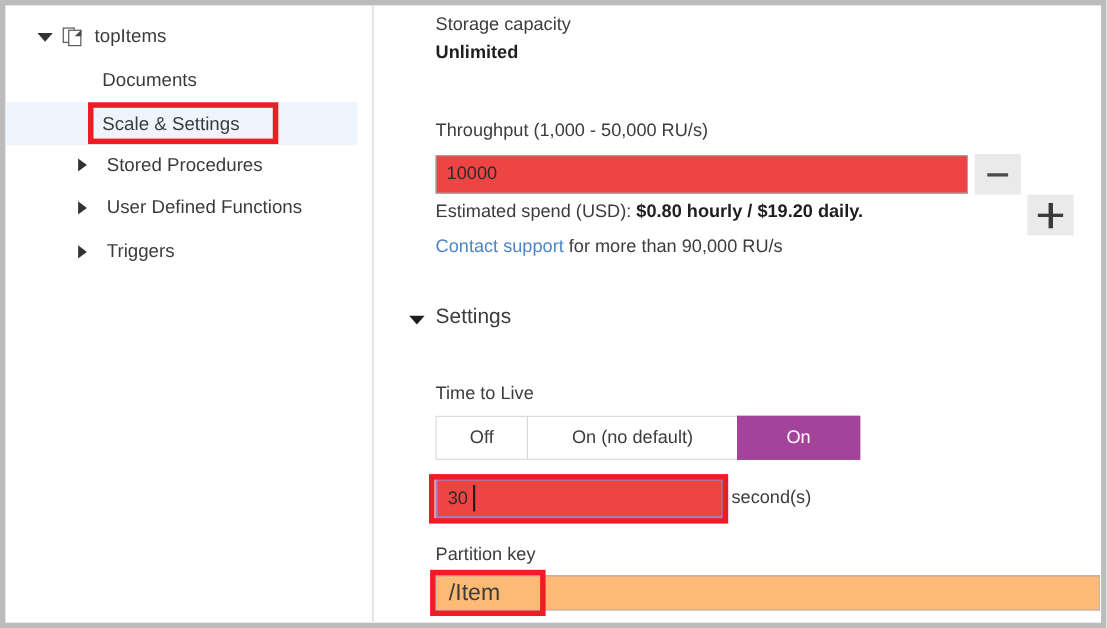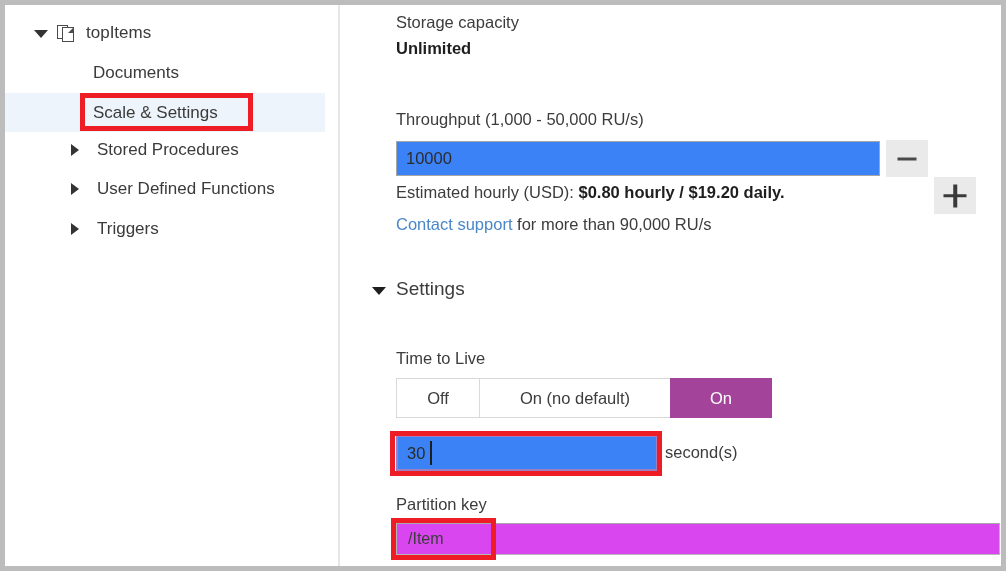--- a/index.html
+++ b/index.html
@@ -141,21 +141,21 @@
     left: 0; top: 8px;
     width: 0; height: 0;
     border-left: 7px solid transparent;
     border-right: 7px solid transparent;
     border-top: 8px solid #1e1e1e;
   }
 
   .text-input {
     box-sizing: border-box;
     border: 1px solid #a6a6a6;
-    background: #3b82f6;
+    background: #ef4444;
     font-family: "Liberation Sans", sans-serif;
     font-size: 16.5px;
     color: #2b2b2b;
     padding: 0 9px;
     outline: none;
   }
   .stepper-btn {
     box-sizing: border-box;
     background: #eaeaea;
     border: none;
@@ -226,25 +226,25 @@
   .ttl-input {
     border: 2px solid #9f7fc0;
   }
   .caret-bar {
     position: absolute;
     width: 1.6px;
     background: #1e1e1e;
   }
   .pk-input {
     box-sizing: border-box;
-    background: #d946ef;
+    background: #fdba74;
     border: 1px solid #b6b6b6;
     border-top-color: #a8a8a8;
     font-family: "Liberation Sans", sans-serif;
-    font-size: 16px;
+    font-size: 21px;
     color: #3c3c3c;
     padding: 0 11px;
   }
 </style>
 </head>
 <body>
 
 <div id="screenshot">
   <div class="panes">
 
@@ -297,38 +297,38 @@
 
       <div class="c-abs stepper-btn" style="left:546px; top:135px; width:42px; height:37px;">
         <span class="minus"></span>
       </div>
       <div class="c-abs stepper-btn" style="left:594px; top:135px; width:42px; height:37px;">
         <span class="plus-h"></span>
         <span class="plus-v"></span>
       </div>
 
       <div class="c-abs" style="left:56px; top:178px; white-space:nowrap;">
-        <span class="label-plain">Estimated hourly (USD): </span><span class="label-bold">$0.80 hourly / $19.20 daily.</span>
+        <span class="label-plain">Estimated spend (USD): </span><span class="label-bold">$0.80 hourly / $19.20 daily.</span>
       </div>
 
       <div class="c-abs" style="left:56px; top:210px; white-space:nowrap;">
         <a class="support-link" href="#">Contact support</a><span class="label-plain"> for more than 90,000 RU/s</span>
       </div>
 
       <div class="c-abs" style="left:32px; top:274px; width:260px; height:26px;">
         <span class="section-caret"></span>
         <span class="section-title" style="position:absolute; left:24px; top:-1px;">Settings</span>
       </div>
 
       <div class="c-abs label-plain" style="left:56px; top:344px;">Time to Live</div>
 
       <div class="c-abs toggle-group" style="left:56px; top:373px;">
         <div class="toggle-btn" style="width:84px;">Off</div>
         <div class="toggle-btn" style="width:192px;">On (no default)</div>
-        <div class="toggle-btn active" style="width:102px;">On</div>
+        <div class="toggle-btn active" style="width:112px;">On</div>
       </div>
 
       <div class="c-abs" style="left:56px; top:430px; width:262px; height:36px;">
         <input class="text-input ttl-input" style="width: 262px; height: 36px;" type="text" value="30">
         <span class="caret-bar" style="left:34px; top:6px; height:24px;"></span>
       </div>
       <div class="c-abs label-plain" style="left:325px; top:438px;">second(s)</div>
 
       <div class="c-abs label-plain" style="left:56px; top:490px;">Partition key</div>
       <input class="c-abs pk-input" style="left: 56px; top: 518px; width: 604px; height: 32px;" type="text" readonly="" value="/Item">

